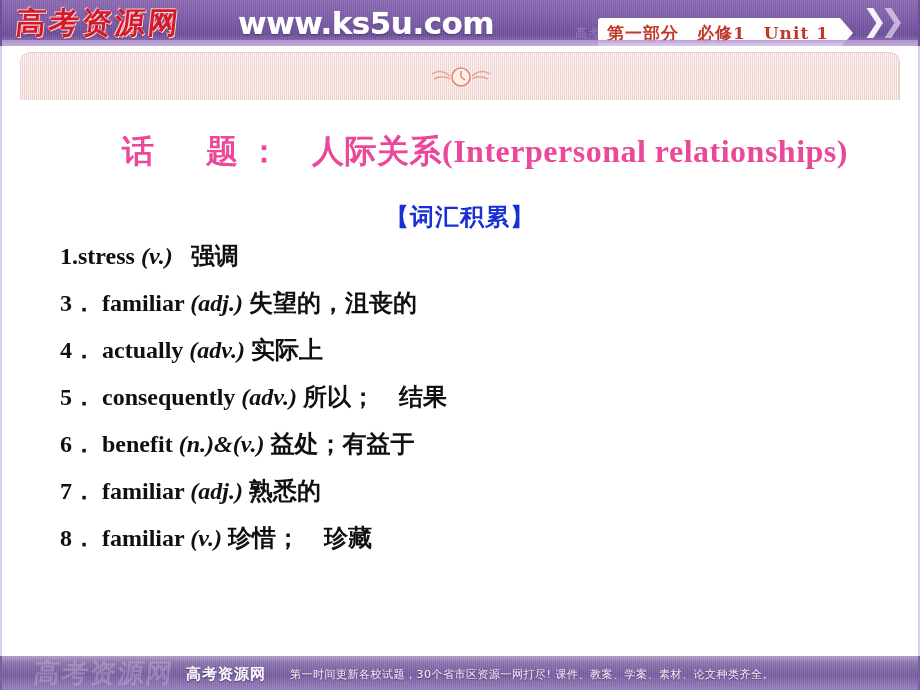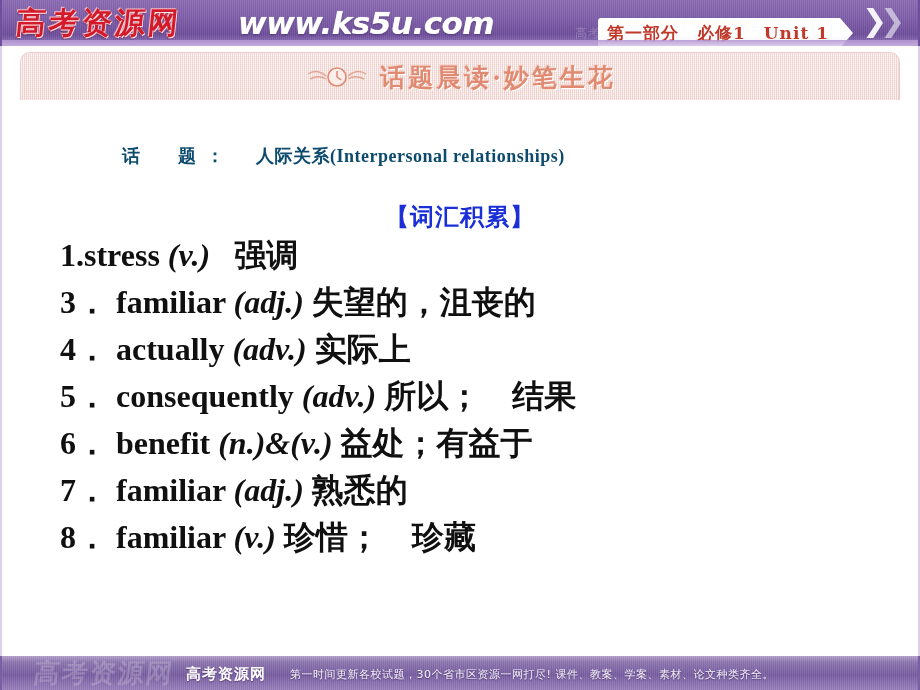--- a/index.html
+++ b/index.html
@@ -65,21 +65,20 @@
   }
 
   .site-url {
     position: absolute;
     left: 238px;
     top: 6px;
     height: 34px;
     line-height: 34px;
     font-family: "DejaVu Sans", sans-serif;
     font-weight: bold;
-    font-style: italic;
     font-size: 31px;
     color: #ffffff;
     letter-spacing: -0.5px;
     text-shadow: 0 1px 2px rgba(50,20,80,0.55), 0 0 1px #ffffff;
     white-space: nowrap;
   }
 
   .ghost-text {
     position: absolute;
     left: 575px;
@@ -204,26 +203,26 @@
     top: 104px;
     width: 876px;
     height: 546px;
     background: #ffffff;
     overflow: hidden;
   }
 
   .topic-line {
     position: absolute;
     left: 100px;
-    top: 40px;
+    top: 26px;
     width: 760px;
     font-family: "Liberation Serif", "DejaVu Serif", serif;
     font-weight: bold;
-    font-size: 18px;
-    color: #0c4a6e;
+    font-size: 32px;
+    color: #ec4899;
     white-space: nowrap;
     letter-spacing: 0.5px;
   }
   .topic-label { letter-spacing: 10px; }
   .topic-gap { display: inline-block; width: 22px; }
 
   .subtitle-line {
     position: absolute;
     left: 0;
     top: 97px;
@@ -240,21 +239,21 @@
     position: absolute;
     left: 38px;
     top: 128px;
     width: 820px;
   }
   .vocab-item {
     height: 47px;
     line-height: 47px;
     font-family: "Liberation Serif", "DejaVu Serif", serif;
     font-weight: bold;
-    font-size: 32px;
+    font-size: 24px;
     color: #101010;
     white-space: nowrap;
   }
   .vocab-item .num { letter-spacing: 0px; }
   .vocab-item .word { font-family: "Liberation Serif", "DejaVu Serif", serif; }
   .vocab-item .pos { font-style: italic; }
   .vocab-item .cn { font-family: "DejaVu Serif", serif; font-weight: bold; }
 
   
   .footer-band {
@@ -346,21 +345,20 @@
             <path d="M2 10 C8 6, 14 7, 20 12"></path>
             <path d="M4 15 C10 12, 15 12, 20 15"></path>
             <path d="M60 10 C54 6, 48 7, 42 12"></path>
             <path d="M58 15 C52 12, 47 12, 42 15"></path>
             <circle cx="31" cy="13" r="9" stroke="#e08a72" stroke-width="1.6" fill="#fdeeea"></circle>
             <path d="M31 13 L31 7" stroke="#d9826c" stroke-width="1.4"></path>
             <path d="M31 13 L35 16" stroke="#d9826c" stroke-width="1.4"></path>
           </g>
         </svg>
       </span>
-      <span class="banner-title">话题晨读·妙笔生花</span>
     </div>
   </div>
 
   <div class="content">
 
     <div class="topic-line">
       <span class="topic-label">话　题：</span><span class="topic-gap"></span><span>人际关系(Interpersonal relationships)</span>
     </div>
 
     <div class="subtitle-line">【词汇积累】</div>

